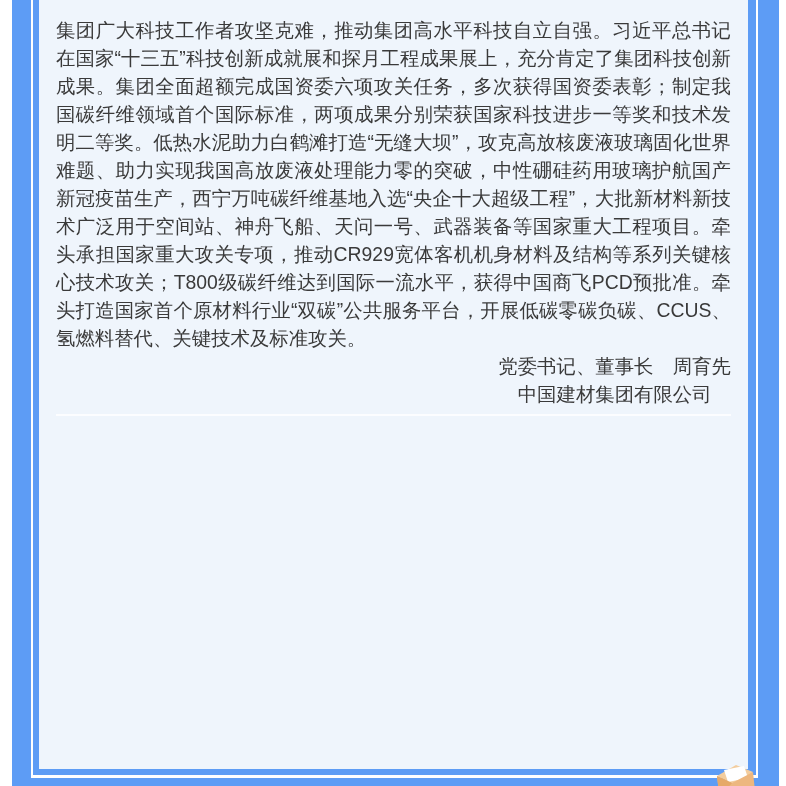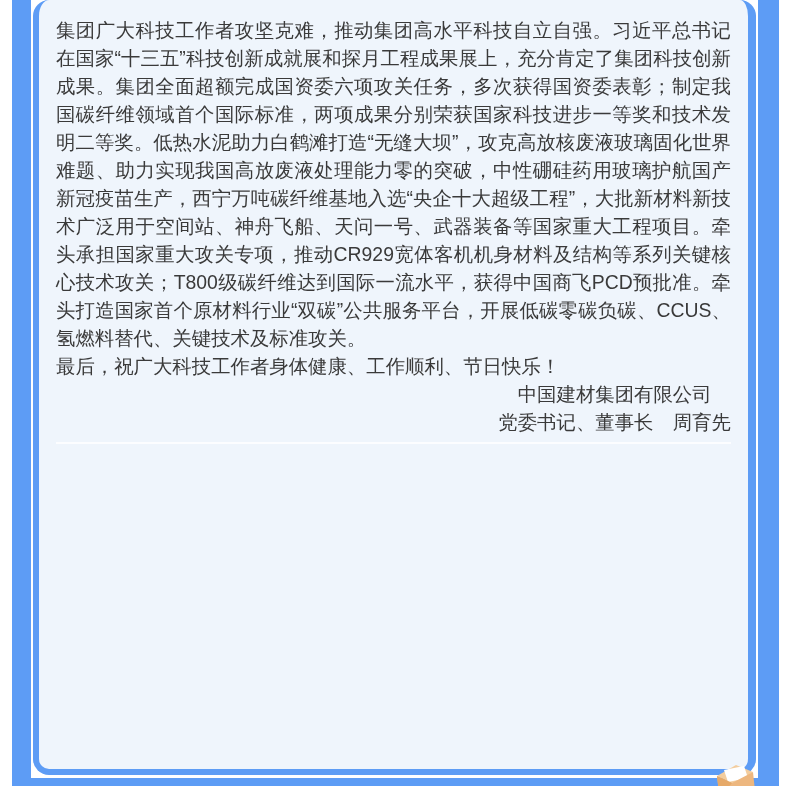--- a/index.html
+++ b/index.html
@@ -33,21 +33,20 @@
   }
   .frame-inner {
     width: 100%; height: 100%;
     border-left: 6px solid #5d9cf5;
     border-right: 8px solid #5d9cf5;
     border-bottom: 6px solid #5d9cf5;
     box-sizing: border-box;
     background: #eff5fc;
     position: relative;
     overflow: hidden;
-    border-radius: 16px;
   }
   
   .letter {
     padding: 16px 17px 0 17px;
     color: #3a3a3a;
     font-size: 19.4px;
     line-height: 28px;
     text-align: justify;
   }
   .letter p {
@@ -82,25 +81,24 @@
 </style>
 </head>
 <body>
 
 <div class="frame-outer">
   <div class="frame-gap">
     <div class="frame-inner">
 
       <div class="letter">
         <p class="para-1">集团广大科技工作者攻坚克难，推动集团高水平科技自立自强。习近平总书记在国家“十三五”科技创新成就展和探月工程成果展上，充分肯定了集团科技创新成果。集团全面超额完成国资委六项攻关任务，多次获得国资委表彰；制定我国碳纤维领域首个国际标准，两项成果分别荣获国家科技进步一等奖和技术发明二等奖。低热水泥助力白鹤滩打造“无缝大坝”，攻克高放核废液玻璃固化世界难题、助力实现我国高放废液处理能力零的突破，中性硼硅药用玻璃护航国产新冠疫苗生产，西宁万吨碳纤维基地入选“央企十大超级工程”，大批新材料新技术广泛用于空间站、神舟飞船、天问一号、武器装备等国家重大工程项目。牵头承担国家重大攻关专项，推动CR929宽体客机机身材料及结构等系列关键核心技术攻关；T800级碳纤维达到国际一流水平，获得中国商飞PCD预批准。牵头打造国家首个原材料行业“双碳”公共服务平台，开展低碳零碳负碳、CCUS、氢燃料替代、关键技术及标准攻关。</p>
-        <p class="para-3">最后，祝广大科技工作者身体健康、工作顺利、节日快乐！</p>
 
         <div class="signature">
+          <div>党委书记、董事长　周育先</div>
           <div>中国建材集团有限公司</div>
-          <div>党委书记、董事长　周育先</div>
         </div>
 
         <div class="divider"></div>
       </div>
 
     </div>
   </div>
 </div>
 
 <svg class="envelope" viewBox="0 0 40 32" xmlns="http://www.w3.org/2000/svg">

